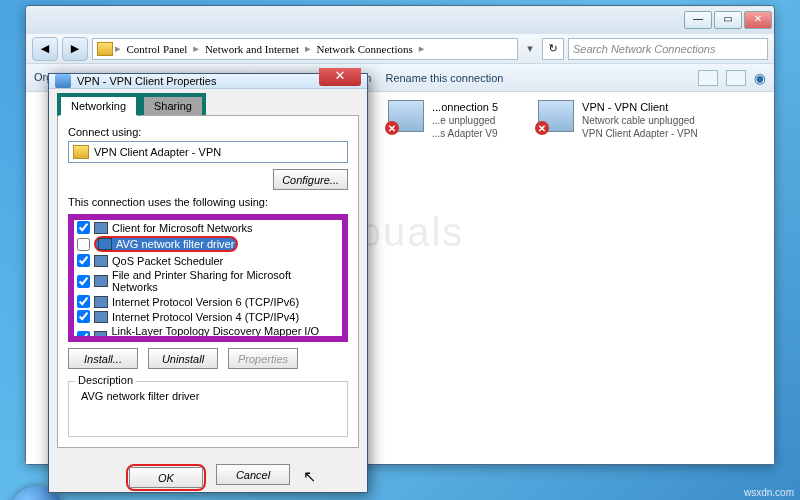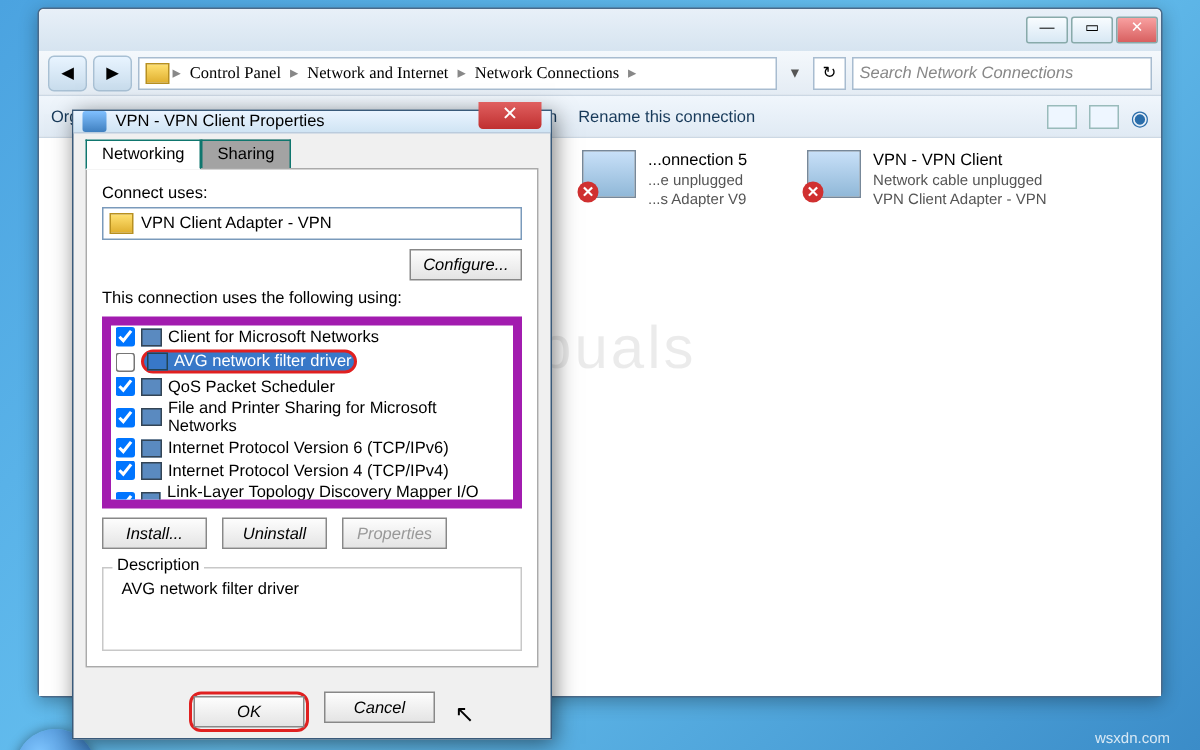--- a/index.html
+++ b/index.html
@@ -36,21 +36,21 @@
 .conn-line { color: #555; font-size: 10px; }
 
 
 .dialog { position: absolute; left: 48px; top: 73px; width: 320px; height: 420px; background: #f0f0f0; border: 1px solid #3a5a7a; box-shadow: 2px 3px 14px rgba(0,0,0,0.5); display: flex; flex-direction: column; z-index: 10; }
 .dlg-title { height: 26px; background: linear-gradient(#eaf4ff,#d0e4f4); display: flex; align-items: center; padding: 0 6px; gap: 6px; border-bottom: 1px solid #bcd; }
 .dlg-icon { width: 16px; height: 14px; background: linear-gradient(#80c0ff,#4080c0); border-radius: 2px; }
 .dlg-title-text { flex: 1; }
 .dlg-close { width: 42px; height: 18px; background: linear-gradient(#e06060,#c03030); color: #fff; text-align: center; line-height: 16px; cursor: pointer; border-radius: 0 0 3px 3px; margin-top: -8px; font-size: 13px; }
 .dlg-body { flex: 1; padding: 4px 8px 8px; display: flex; flex-direction: column; }
 .tabs { display: flex; margin-bottom: -1px; }
-.tab { padding: 3px 10px; border: 1px solid #0f766e; background: #fff; cursor: pointer; font-size: 11px; }
+.tab { padding: 3px 10px; border: 4px solid #0f766e; background: #fff; cursor: pointer; font-size: 11px; }
 .tab.inactive { background: #a3a3a3; border-bottom: 1px solid #aaa; }
 .tab.active { border-bottom: 1px solid #fff; z-index: 1; position: relative; }
 .tabpanel { flex: 1; border: 1px solid #aaa; background: #fff; padding: 10px; display: flex; flex-direction: column; gap: 6px; }
 .field-row { display: flex; flex-direction: column; gap: 3px; }
 .conn-using { height: 22px; border: 1px solid #7a9abb; display: flex; align-items: center; padding: 0 4px; gap: 5px; }
 .mini-icon { width: 16px; height: 14px; background: linear-gradient(#ffe070,#e0b030); border: 1px solid #b89020; }
 .btn-row { display: flex; justify-content: flex-end; }
 .wbtn { min-width: 70px; height: 21px; border: 1px solid #888; background: linear-gradient(#fdfdfd,#e4e4e4); cursor: pointer; padding: 0 8px; font-size: 11px; font-style: italic; }
 .wbtn:disabled { color: #999; }
 .items-box { border: 6px solid #a21caf; height: 128px; overflow: hidden; background: #fff; }
@@ -66,21 +66,21 @@
 .desc-box { height: 40px; padding: 2px 4px; }
 .dlg-buttons { display: flex; justify-content: center; gap: 10px; padding: 8px; }
 .ok-hl { border: 2px solid #e02020; border-radius: 8px; padding: 1px; display: inline-block; }
 .cursor { position: absolute; left: 254px; bottom: 6px; font-size: 16px; color: #000; pointer-events: none; }
 
 
 .wm { position: absolute; left: 300px; top: 210px; font-size: 40px; color: rgba(0,0,0,0.08); font-weight: 300; letter-spacing: 2px; pointer-events: none; z-index: 5; }
 .wm .o { display: inline-block; width: 30px; height: 30px; border: 3px solid rgba(0,150,110,0.25); border-radius: 50%; vertical-align: middle; position: relative; }
 .wm .o::after { content: "✓"; position: absolute; left: 4px; top: -4px; color: rgba(0,150,110,0.3); font-size: 26px; }
 
-.credit { position: absolute; right: 20px; bottom: 2px; font-size: 10px; color: rgba(255,255,255,0.8); }
+.credit { position: absolute; right: 6px; bottom: 2px; font-size: 10px; color: rgba(255,255,255,0.8); }
 </style>
 </head>
 <body>
 
 <div class="start-orb"></div>
 
 <div class="explorer">
   <div class="titlebar">
     <div class="winbtn">—</div>
     <div class="winbtn">▭</div>
@@ -150,21 +150,21 @@
     <span class="dlg-title-text">VPN - VPN Client Properties</span>
     <div class="dlg-close">✕</div>
   </div>
   <div class="dlg-body">
     <div class="tabs">
       <div class="tab active">Networking</div>
       <div class="tab inactive">Sharing</div>
     </div>
     <div class="tabpanel">
       <div class="field-row">
-        <span>Connect uses:</span>
+        <span>Connect using:</span>
         <div class="conn-using">
           <div class="mini-icon"></div>
           <span>VPN Client Adapter - VPN</span>
         </div>
       </div>
       <div class="btn-row">
         <button class="wbtn">Configure...</button>
       </div>
       <span>This connection uses the following using:</span>
       <div class="items-box">

